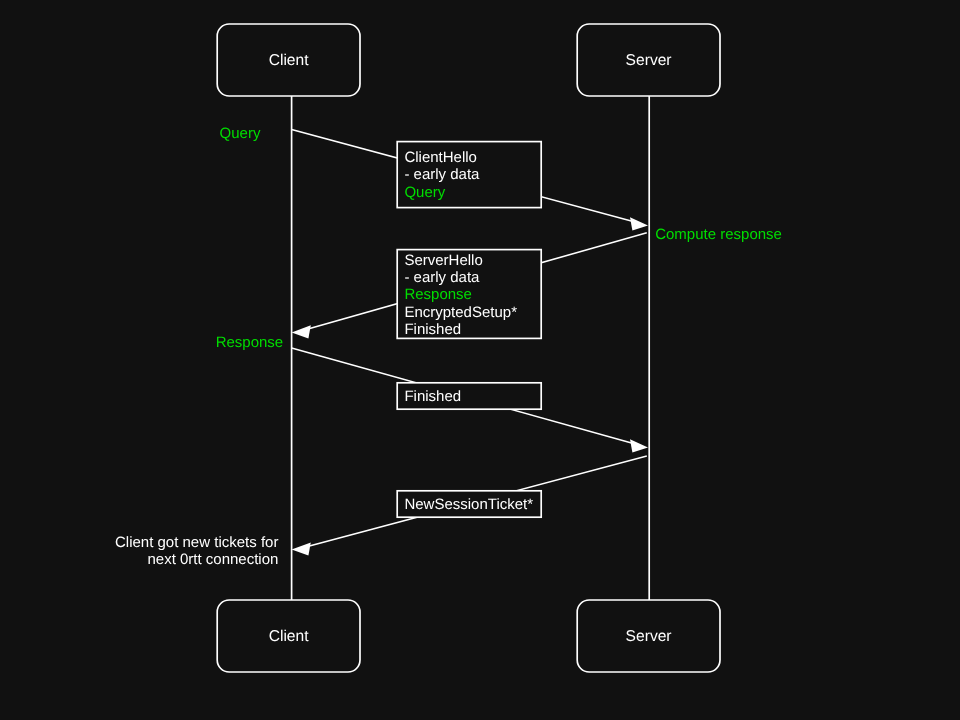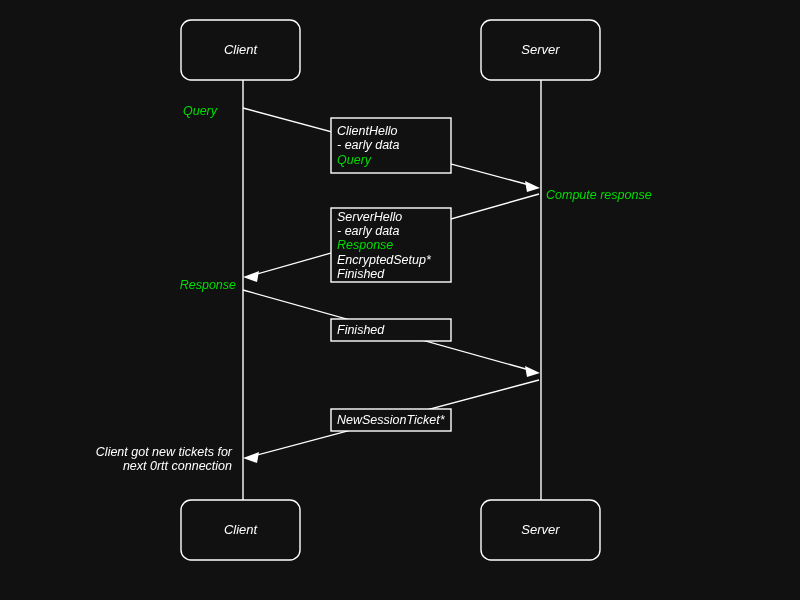--- a/index.html
+++ b/index.html
@@ -7,21 +7,20 @@
     padding: 0;
     background: #111111;
   }
   #canvas {
     position: relative;
     width: 800px;
     height: 600px;
     background: #111111;
     overflow: hidden;
     font-family: "Liberation Sans", sans-serif;
-    font-style: italic;
   }
   #diagram-svg {
     position: absolute;
     top: 0;
     left: 0;
     width: 800px;
     height: 600px;
   }
   .actor-label {
     fill: #ffffff;

